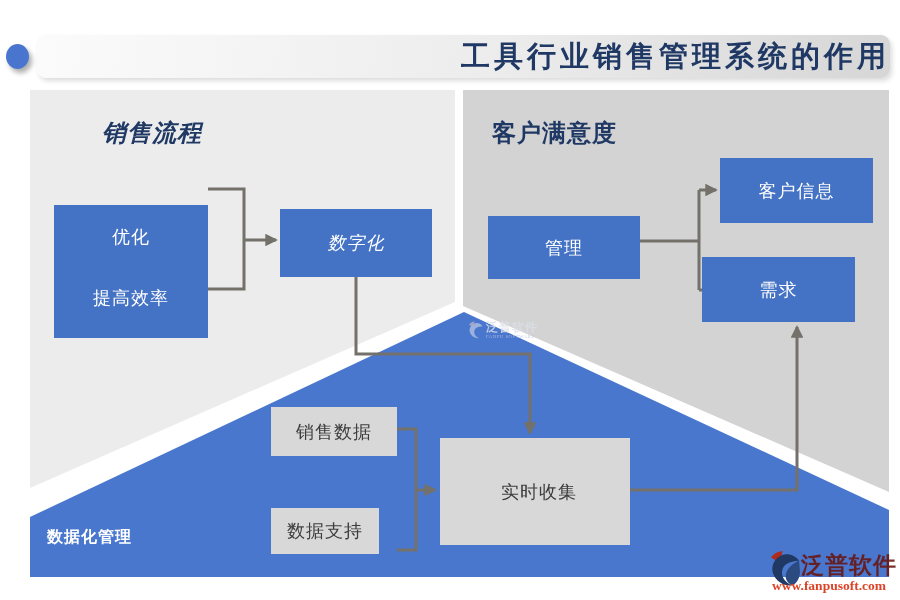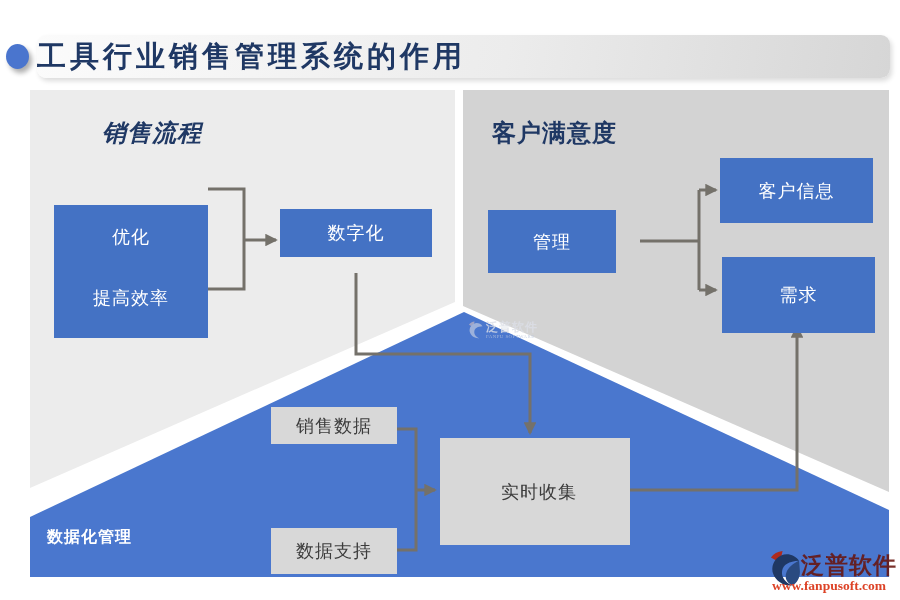--- a/index.html
+++ b/index.html
@@ -11,45 +11,45 @@
   #bullet{
     position:absolute;left:6px;top:44px;width:23px;height:25px;border-radius:50%;
     background:#4a75ce;box-shadow:3px 4px 5px rgba(0,0,0,.32);z-index:4;
   }
   #titlebar{
     position:absolute;left:37px;top:35px;width:853px;height:43px;border-radius:9px;
     background:linear-gradient(100deg,#fbfbfb 0%,#ececec 55%,#d6d6d6 100%);
     box-shadow:2px 3px 5px rgba(0,0,0,.14);z-index:3;
   }
   #title{
-    position:absolute;left:0;top:0;width:100%;height:43px;line-height:43px;text-align:left;
+    position:absolute;left:0;top:0;width:100%;height:43px;line-height:43px;text-align:right;
     font-size:29px;font-weight:bold;letter-spacing:4px;color:#1f3864;
   }
   
   #shapes{position:absolute;left:0;top:0;width:900px;height:600px;z-index:0;}
   
   .heading{position:absolute;z-index:2;font-weight:bold;color:#1f3864;font-size:24px;letter-spacing:1px;white-space:nowrap;}
   #heading-sales{left:102px;top:117px;font-style:italic;}
   #heading-customer{left:492px;top:117px;}
   #heading-data{left:47px;top:527px;color:#ffffff;font-size:16px;letter-spacing:1px;}
   
   .bluebox,.graybox{
     position:absolute;z-index:2;display:flex;align-items:center;justify-content:center;
     font-size:18px;letter-spacing:1px;white-space:nowrap;
   }
   .bluebox{background:#4472c4;color:#ffffff;}
   .graybox{background:#d8d8d8;color:#3c3c3c;}
   #box-optimize{left:54px;top:157px;width:154px;height:64px;margin-top:48px;}
   #box-efficiency{left:54px;top:257px;width:154px;height:81px;}
-  #box-digital{left:280px;top:209px;width:152px;height:48px;}
-  #box-management{left:488px;top:210px;width:128px;height:63px;text-align:right;}
+  #box-digital{left:280px;top:209px;width:152px;height:68px;font-style:italic;}
+  #box-management{left:488px;top:216px;width:152px;height:63px;text-align:right;}
   #box-custinfo{left:720px;top:158px;width:153px;height:65px;}
-  #box-demand{left:722px;top:257px;width:153px;height:76px;}
-  #box-salesdata{left:271px;top:407px;width:126px;height:37px;}
-  #box-datasupport{left:271px;top:528px;width:126px;height:46px;text-align:center;}
+  #box-demand{left:702px;top:257px;width:153px;height:65px;}
+  #box-salesdata{left:271px;top:407px;width:126px;height:49px;}
+  #box-datasupport{left:271px;top:508px;width:108px;height:46px;text-align:center;}
   #box-realtime{left:440px;top:438px;width:182px;height:107px;padding-left:8px;}
   
   #wm-center{position:absolute;left:468px;top:321px;z-index:1;display:flex;align-items:flex-start;opacity:.8;}
   #wm-center .wm-logo{width:15px;height:19px;margin-right:3px;opacity:.75;}
   #wm-center .wm-brand{font-size:12px;font-weight:bold;color:#dcdfe7;letter-spacing:1px;line-height:13px;}
   #wm-center .wm-caption{font-size:6px;color:#b9c6de;letter-spacing:.6px;line-height:6px;transform:scale(.8);transform-origin:left top;}
   #wm-corner{position:absolute;left:769px;top:549px;z-index:3;}
   #wm-corner .logo{position:absolute;left:0;top:2px;width:31px;height:37px;}
   #wm-corner .brand{position:absolute;left:32px;top:1px;font-size:23px;font-weight:bold;letter-spacing:1px;color:rgba(104,21,14,.88);white-space:nowrap;}
   #wm-corner .url{position:absolute;left:3px;top:29px;font-size:13.5px;font-weight:bold;color:#dd4327;white-space:nowrap;}

